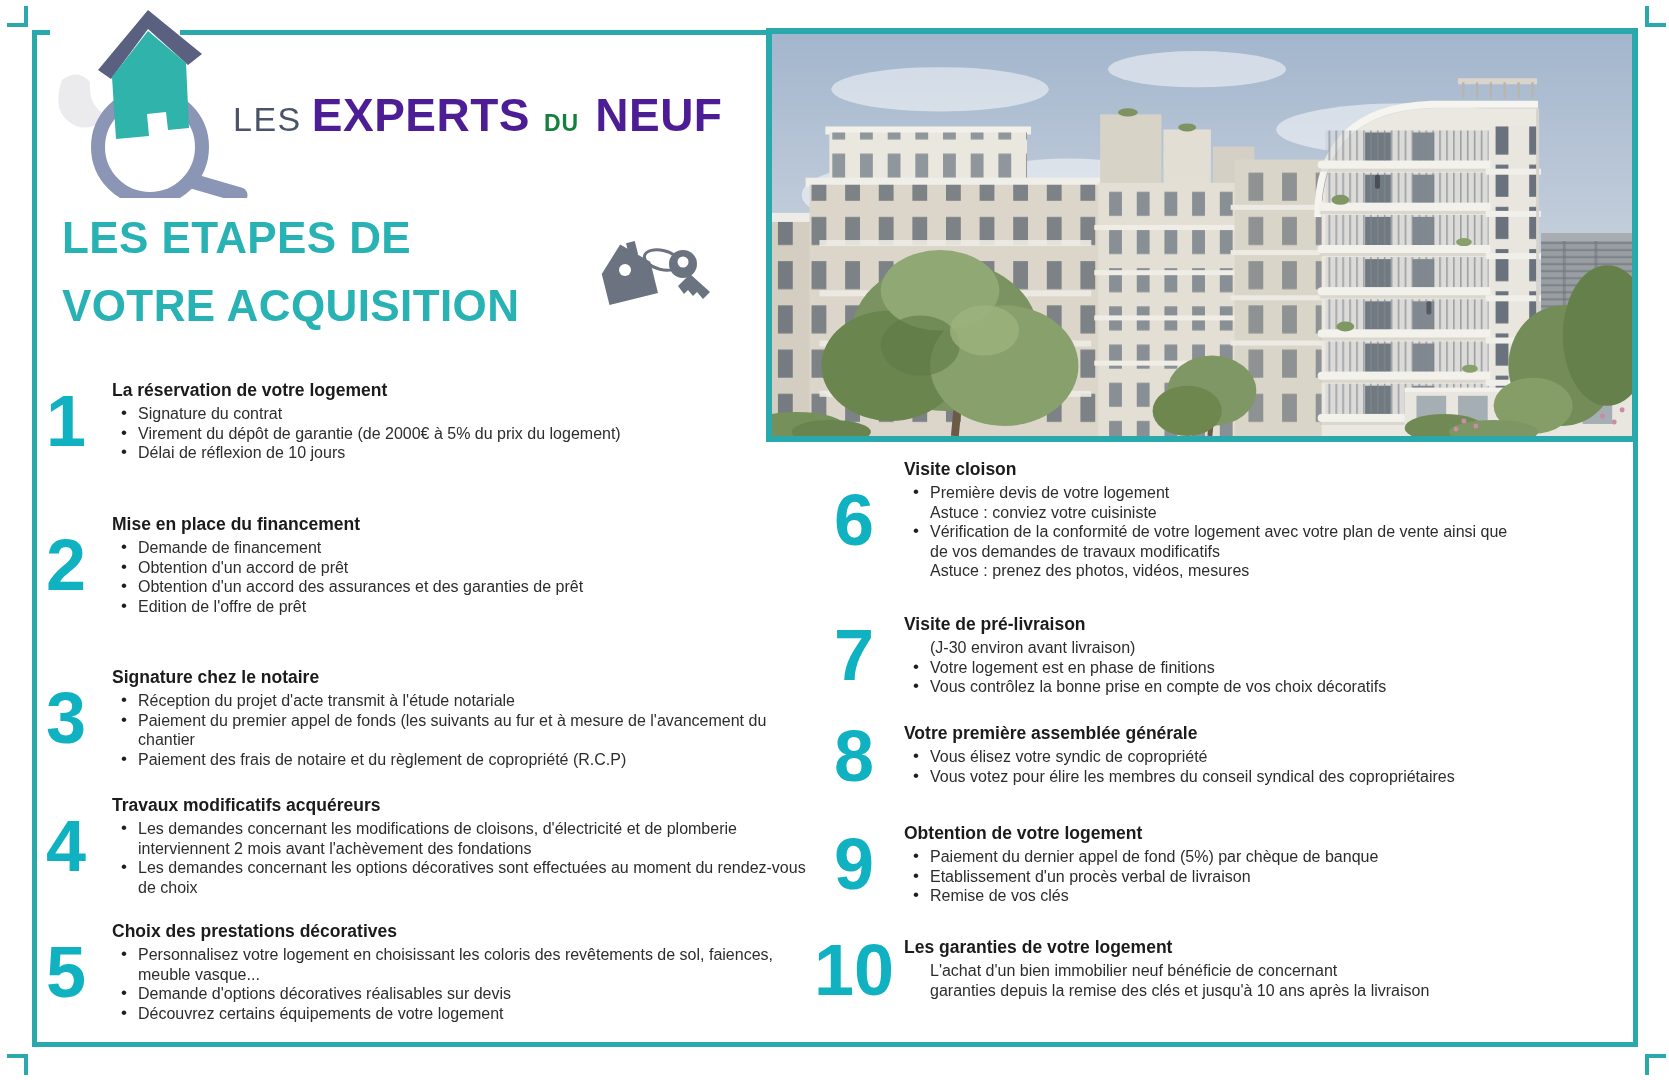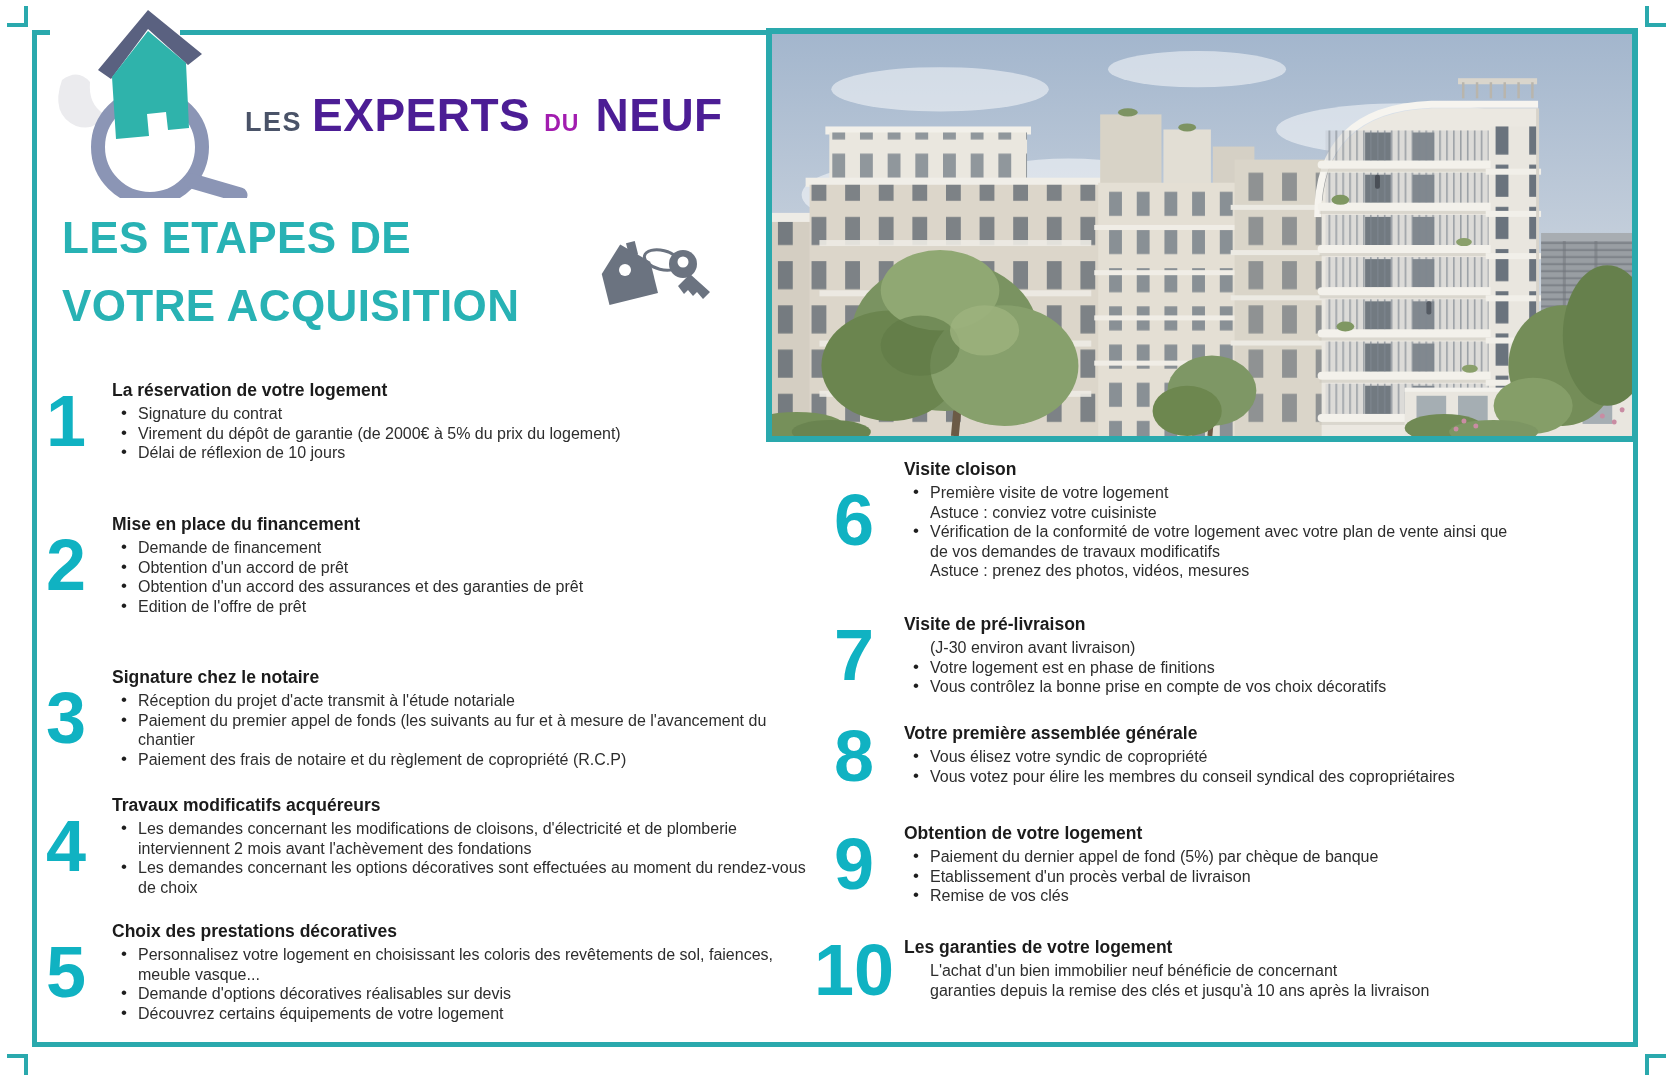--- a/index.html
+++ b/index.html
@@ -14,22 +14,22 @@
   .mark.tl{left:7px;top:6px;border-right:4px solid #2aa9ad;border-bottom:4px solid #2aa9ad;}
   .mark.tr{left:1645px;top:6px;border-left:4px solid #2aa9ad;border-bottom:4px solid #2aa9ad;}
   .mark.bl{left:7px;top:1054px;border-right:4px solid #2aa9ad;border-top:4px solid #2aa9ad;}
   .mark.br{left:1645px;top:1054px;border-left:4px solid #2aa9ad;border-top:4px solid #2aa9ad;}
 
   
   .logo-mask{position:absolute;left:50px;top:0;width:130px;height:66px;background:#fff;z-index:2;}
   .logo-art{position:absolute;left:50px;top:2px;width:210px;height:196px;z-index:3;}
   .wordmark{position:absolute;left:233px;top:88px;z-index:3;white-space:nowrap;}
   .wordmark span{display:inline-block;vertical-align:baseline;}
-  .wm-small{font-size:27px;color:#4a5368;letter-spacing:1.5px;font-weight:700;margin-left:12px;}
-  .wm-small2{font-size:23px;color:#a21caf;letter-spacing:1px;font-weight:600;margin:0 6px 0 14px;}
+  .wm-small{font-size:34px;color:#4a5368;letter-spacing:1.5px;font-weight:400;}
+  .wm-small2{font-size:23px;color:#15803d;letter-spacing:1px;font-weight:600;margin:0 6px 0 14px;}
   .wm-big{font-size:46px;color:#4c1d95;font-weight:700;letter-spacing:0.5px;margin-left:10px;}
 
   
   .main-title{position:absolute;left:62px;top:204px;z-index:3;font-weight:700;color:#28b2b4;font-size:44px;line-height:68px;letter-spacing:0.4px;}
 
   .keys-art{position:absolute;left:600px;top:236px;width:112px;height:78px;z-index:3;}
 
   
   .photo{position:absolute;left:766px;top:28px;width:872px;height:414px;border:6px solid #2aa9ad;box-sizing:border-box;background:#c7d1dd;z-index:3;}
   .photo svg{display:block;width:100%;height:100%;}
@@ -311,21 +311,21 @@
           <li class="bl">Découvrez certains équipements de votre logement</li>
         </ul>
     </div>
   </section>
 
   <section class="step right" style="top:459px">
     <div class="num">6</div>
     <div class="content">
       <h3 class="step-title">Visite cloison</h3>
       <ul class="items">
-          <li class="bl">Première visite de votre logement</li>
+          <li class="bl">Première devis de votre logement</li>
           <li class="nbl">Astuce : conviez votre cuisiniste</li>
           <li class="bl">Vérification de la conformité de votre logement avec votre plan de vente ainsi que de vos demandes de travaux modificatifs</li>
           <li class="nbl">Astuce : prenez des photos, vidéos, mesures</li>
         </ul>
     </div>
   </section>
 
   <section class="step right" style="top:614px">
     <div class="num">7</div>
     <div class="content">

